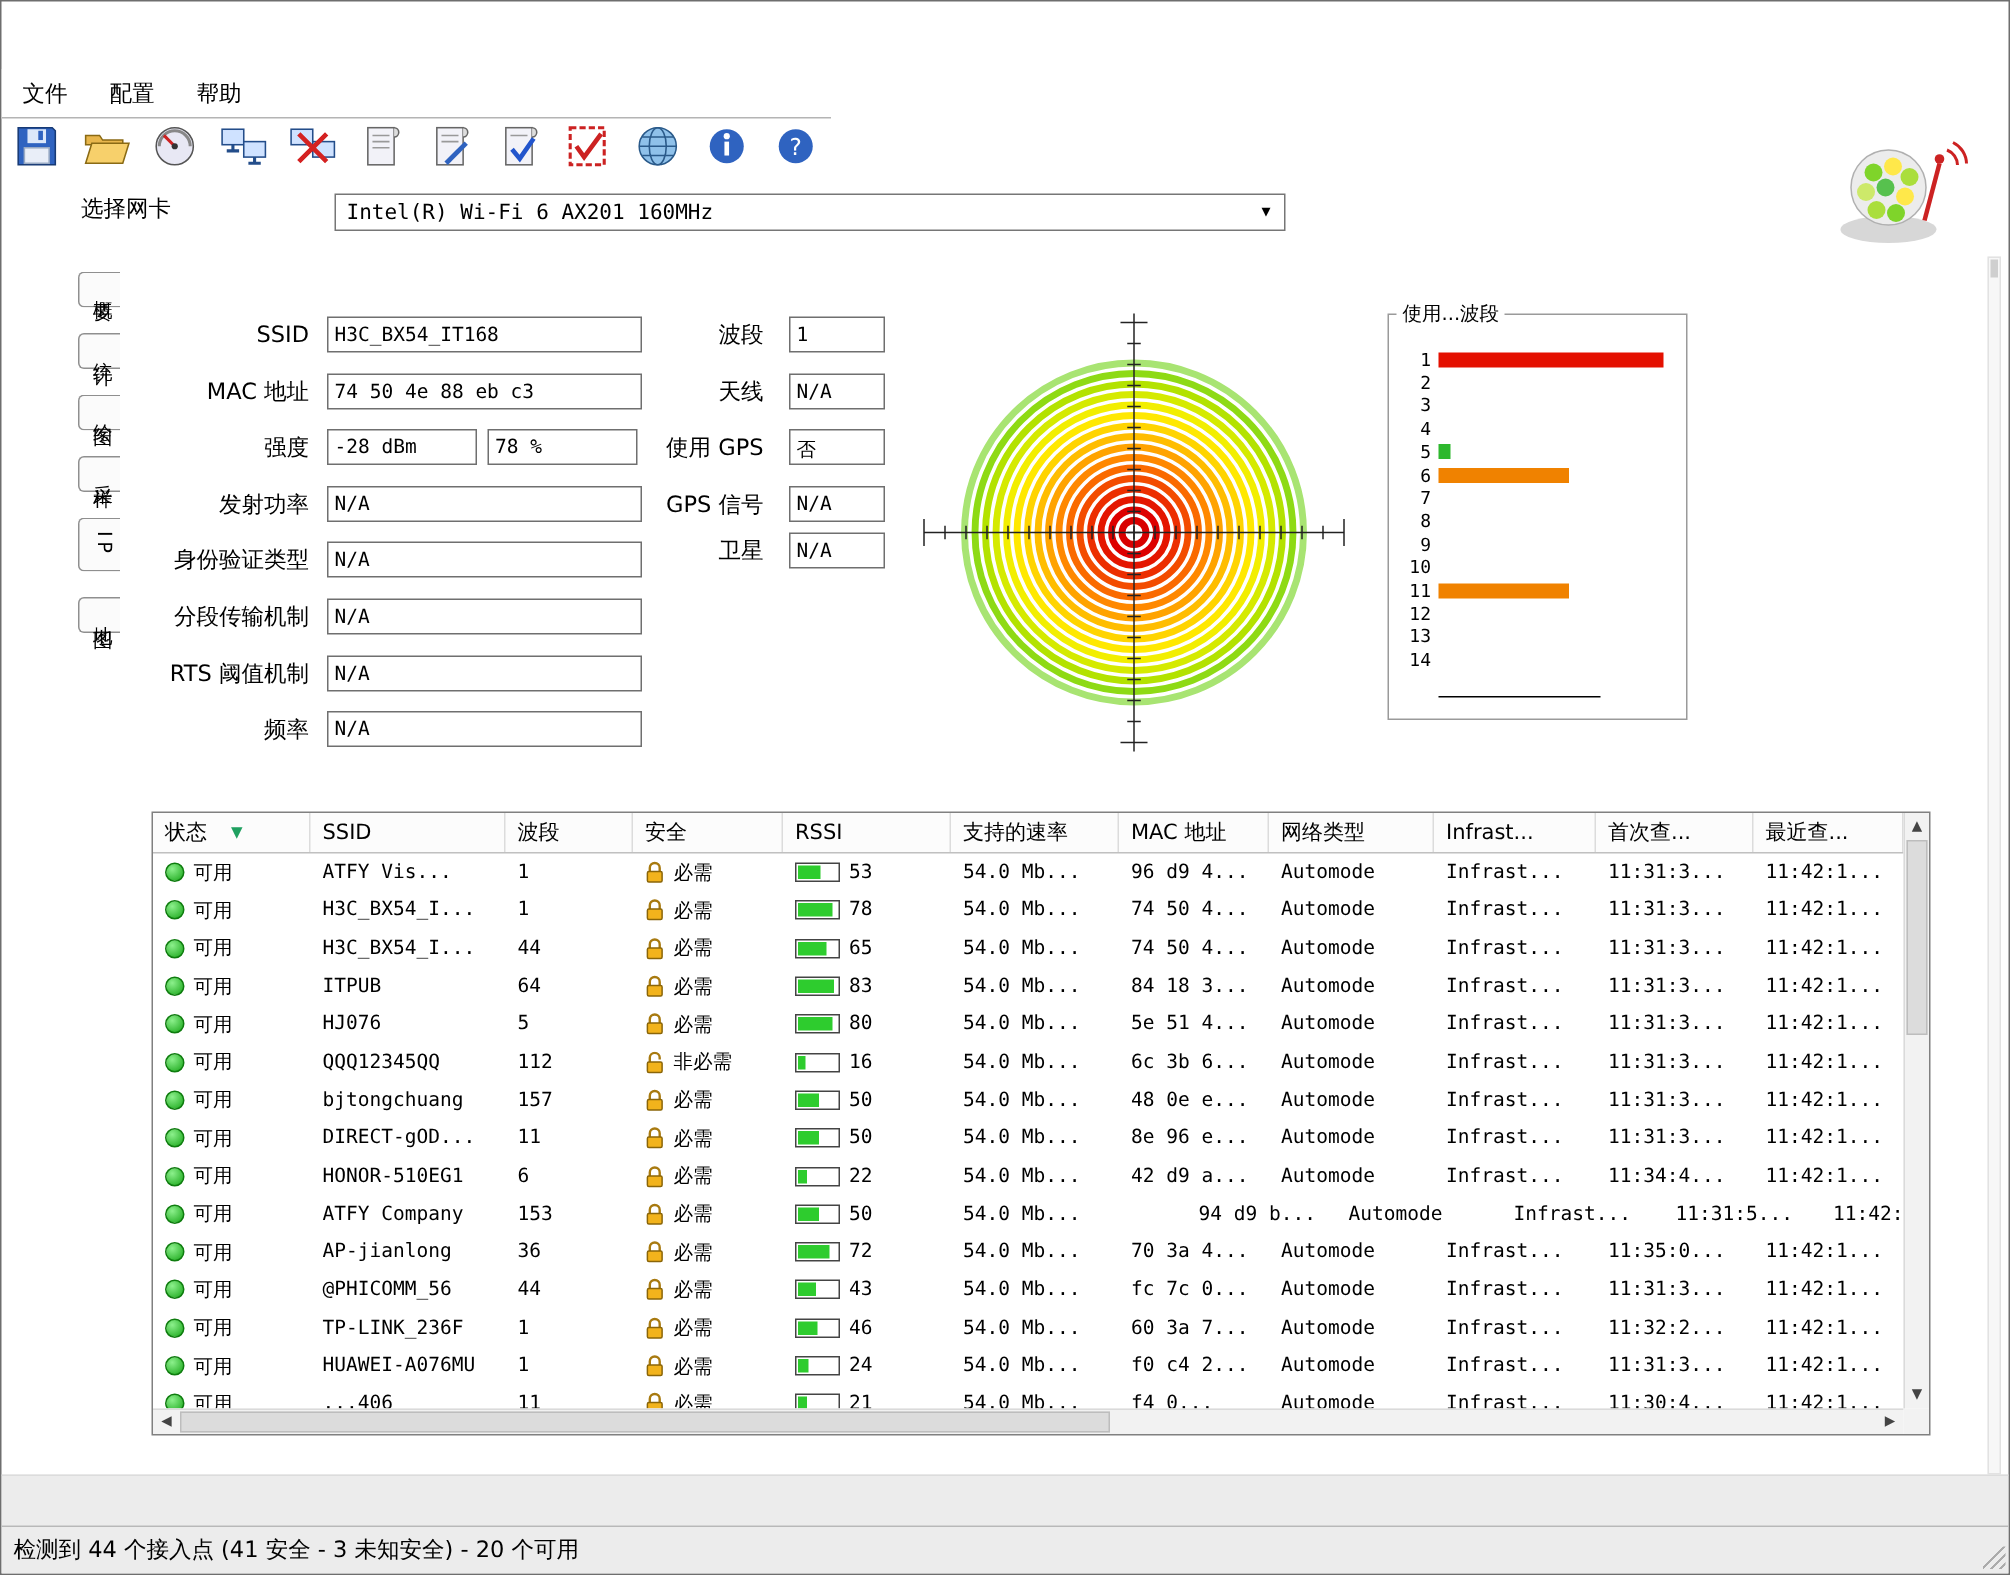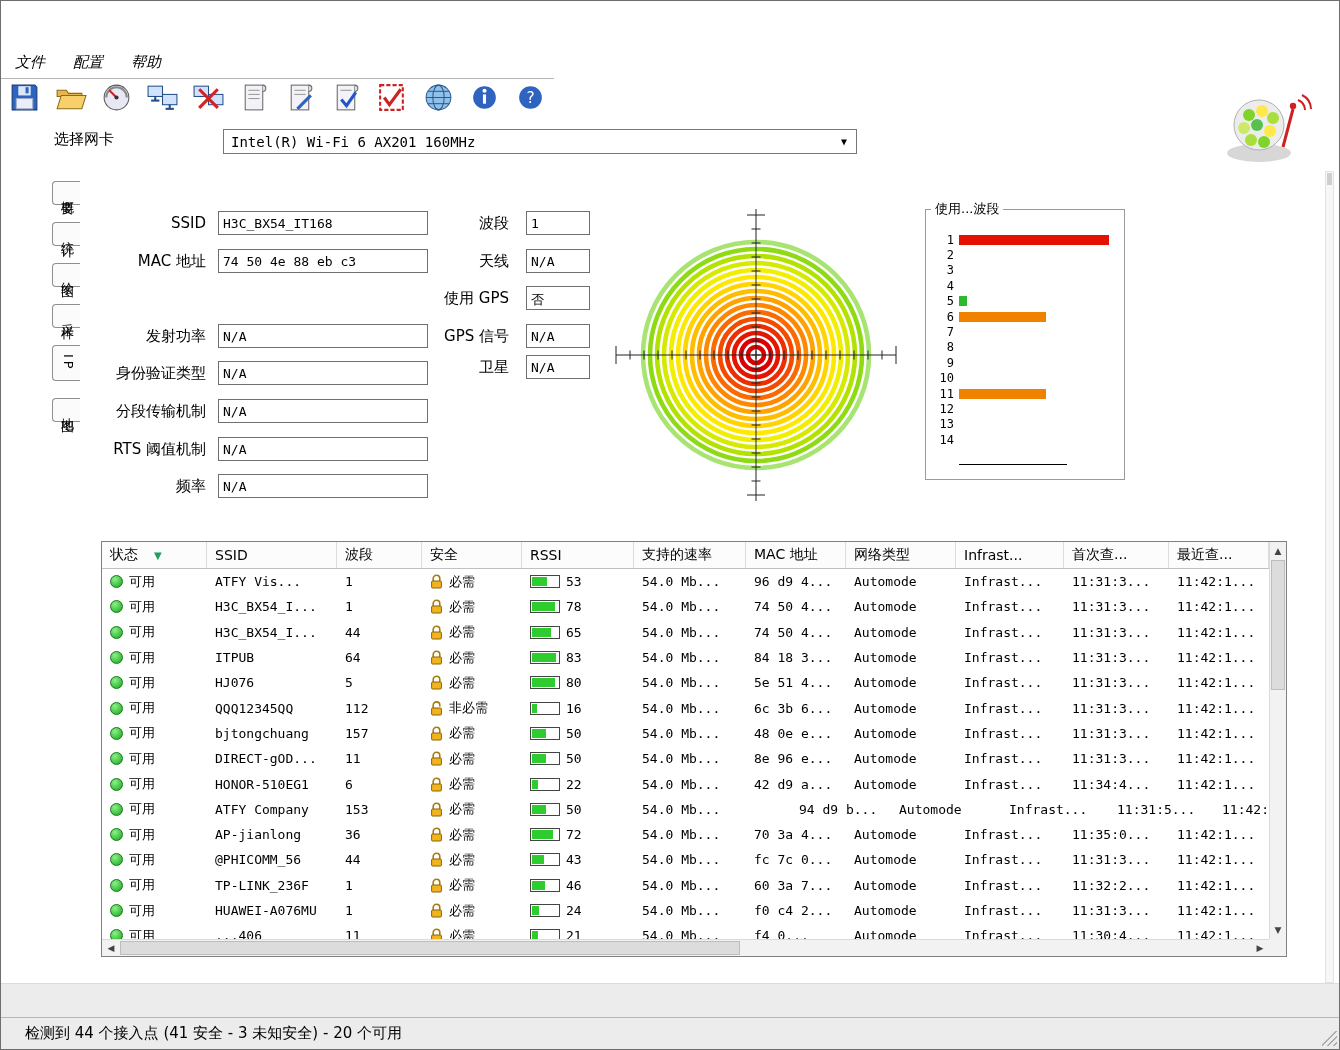--- a/index.html
+++ b/index.html
@@ -12,21 +12,21 @@
   .app-icon{margin-left:12px;width:28px;height:28px;flex:none;}
   .app-icon svg{width:100%;height:100%;}
   .title{margin-left:10px;font-size:16px;}
   .win-controls{margin-left:auto;display:flex;height:100%;}
   .win-btn{width:64px;display:flex;align-items:center;justify-content:center;}
   .glyph-min{width:14px;height:2px;background:#000;}
   .glyph-max{width:13px;height:13px;border:1.5px solid #000;}
   .glyph-close{font-size:24px;line-height:1;}
 
   
-  .menubar{position:absolute;top:45px;left:0;width:553px;height:33px;display:flex;align-items:center;border-bottom:1px solid #b4b4b4;background:#fff;font-style:italic;}
+  .menubar{position:absolute;top:45px;left:0;width:553px;height:33px;display:flex;align-items:center;border-bottom:1px solid #b4b4b4;background:#fff;}
   .menu-item{padding:0 14px;font-size:15px;}
 
   
   .toolbar{position:absolute;top:80px;left:6px;display:flex;gap:11px;}
   .tool-btn{width:35px;height:40px;display:flex;align-items:flex-start;justify-content:center;}
   .tool-btn svg{width:33px;height:33px;}
 
   .adapter-label{position:absolute;left:53px;top:129px;font-size:15px;}
   .combo{position:absolute;left:222px;top:128px;width:634px;height:25px;border:1px solid #767676;background:#fff;
          display:flex;align-items:center;font:14px "DejaVu Sans Mono","Liberation Mono",monospace;padding-left:7px;}
@@ -93,21 +93,21 @@
   .hthumb{position:absolute;top:1px;left:18px;height:14px;width:620px;background:#dcdcdc;border:1px solid #bdbdbd;}
   .sb-corner{position:absolute;right:0;bottom:0;width:17px;height:17px;background:#f2f2f2;}
 
   
   .right-strip{position:absolute;right:5px;top:170px;width:9px;height:812px;background:#f7f7f7;border:1px solid #e2e2e2;}
   .right-strip-thumb{position:absolute;top:1px;left:1px;right:1px;height:12px;background:#cfcfcf;}
 
   
   .bottom-band{position:absolute;left:0;right:0;bottom:32px;height:34px;background:#ececec;border-top:1px solid #dcdcdc;}
   .statusbar{position:absolute;left:0;right:0;bottom:0;height:32px;background:#ececec;border-top:1px solid #b8b8b8;
-             display:flex;align-items:center;padding-left:24px;font-size:15px;}
+             display:flex;align-items:center;padding-left:8px;font-size:15px;}
   .grip{position:absolute;right:2px;bottom:3px;width:15px;height:15px;
         background:linear-gradient(135deg,transparent 0 45%,#ababab 45% 52%,transparent 52% 65%,#ababab 65% 72%,transparent 72% 85%,#ababab 85% 92%,transparent 92%);}
 </style>
 </head>
 <body>
 
 <div class="window">
 
 
   <div class="menubar" id="menubar">
@@ -247,20 +247,25 @@
     </div>
 
   <div class="form-left" id="form-left">
       <div class="form-row" style="top: 5px;">
         <span class="form-label">SSID</span>
         <span class="field">H3C_BX54_IT168</span>
       </div>
       <div class="form-row" style="top: 42.6px;">
         <span class="form-label">MAC 地址</span>
         <span class="field">74 50 4e 88 eb c3</span>
+      </div>
+      <div class="form-row" style="top: 80.2px;">
+        <span class="form-label">强度</span>
+        <span class="field half">-28 dBm</span>
+        <span class="field half2">78 %</span>
       </div>
       <div class="form-row" style="top: 117.8px;">
         <span class="form-label">发射功率</span>
         <span class="field">N/A</span>
       </div>
       <div class="form-row" style="top: 155.4px;">
         <span class="form-label">身份验证类型</span>
         <span class="field">N/A</span>
       </div>
       <div class="form-row" style="top: 193px; padding-left: 32px;">

